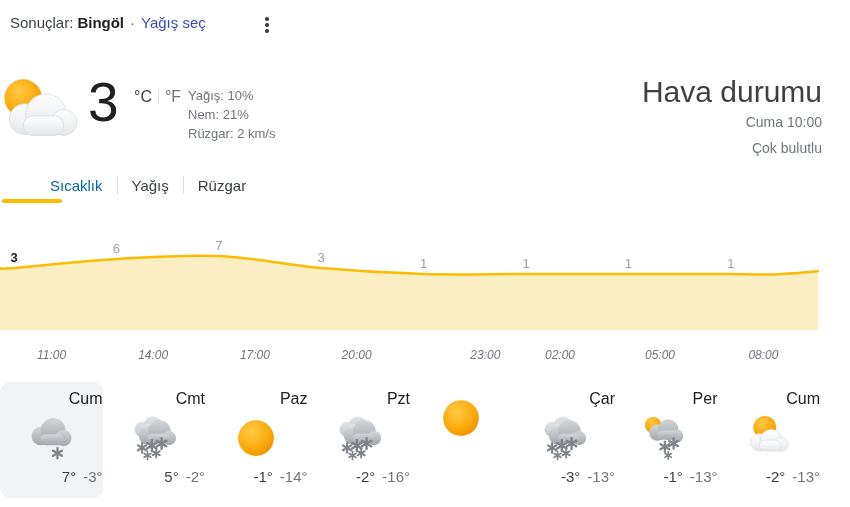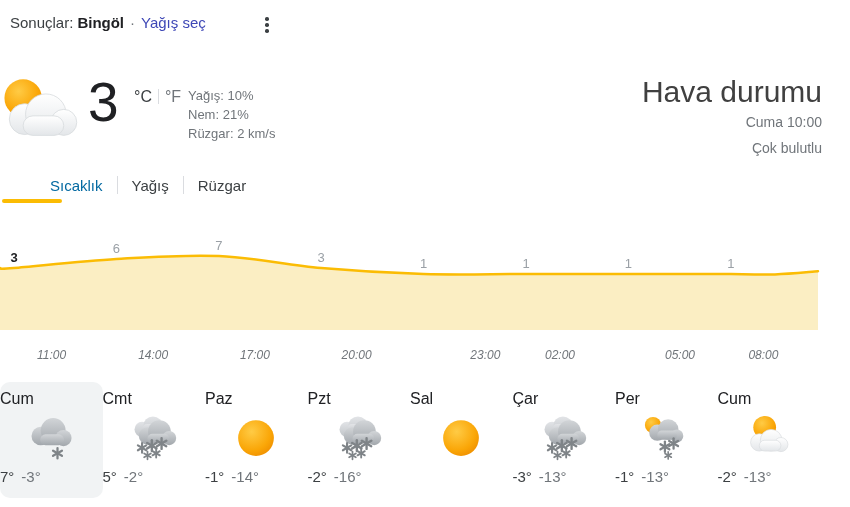--- a/index.html
+++ b/index.html
@@ -34,21 +34,21 @@
   
   .chart-wrap{position:absolute;left:0;top:225px;width:820px;height:105px;}
   .chart-wrap svg{display:block;width:820px;height:105px;}
   .chart-labels{position:absolute;left:0;top:0;width:820px;height:105px;pointer-events:none;}
   .chart-label{position:absolute;transform:translateX(-50%);font-size:13px;color:#9aa0a6;}
   .chart-label.current{color:#202124;font-weight:bold;}
   .time-row{position:absolute;left:0;top:348px;width:820px;height:16px;}
   .time-label{position:absolute;transform:translateX(-50%);font-size:12px;color:#70757a;white-space:nowrap;font-style:italic;}
   
   .days{position:absolute;left:0;top:382px;width:820px;height:116px;display:flex;}
-  .day-card{flex:1 1 0;text-align:left;padding-top:7px;cursor:pointer;border-radius:10px;}
+  .day-card{flex:1 1 0;text-align:right;padding-top:7px;cursor:pointer;border-radius:10px;}
   .day-card.selected{background:#f1f3f4;}
   .day-label{font-size:16px;line-height:20px;color:#202124;}
   .day-icon{width:52px;height:52px;margin:2px auto 0;}
   .day-icon svg{width:52px;height:52px;display:block;}
   .day-temps{margin-top:5px;font-size:15px;white-space:nowrap;}
   .day-temps .hi{color:#3c4043;}
   .day-temps .lo{color:#70757a;margin-left:7px;}
   .defs-svg{position:absolute;width:0;height:0;}
 </style>
 </head>
@@ -144,21 +144,21 @@
         <span class="chart-label" style="left: 730.8px; top: 31px;">1</span>
       </div>
   </div>
   <div class="time-row" id="time-row">
       <span class="time-label" style="left: 51.5px;">11:00</span>
       <span class="time-label" style="left: 153.2px;">14:00</span>
       <span class="time-label" style="left: 254.9px;">17:00</span>
       <span class="time-label" style="left: 356.6px;">20:00</span>
       <span class="time-label" style="left: 458.3px; margin-left: 27px;">23:00</span>
       <span class="time-label" style="left: 560px;">02:00</span>
-      <span class="time-label" style="left: 680px;">05:00</span>
+      <span class="time-label" style="left: 660px;">05:00</span>
       <span class="time-label" style="left: 763.4px;">08:00</span>
     </div>
 
   <div class="days">
     <div class="day-card selected">
       <div class="day-label">Cum</div>
       <div class="day-icon">
           <svg viewBox="0 0 48 48">
     <g fill="url(#g-cloud-gray)" transform="translate(0,-2)">
       <circle cx="14.5" cy="25" r="8.5"></circle>
@@ -222,21 +222,20 @@
     <use href="#flake" transform="translate(13,34) scale(0.9)"></use>
     <use href="#flake" transform="translate(22,32)"></use>
     <use href="#flake" transform="translate(31,30)"></use>
     <use href="#flake" transform="translate(18,41) scale(0.72)"></use>
     <use href="#flake" transform="translate(26,39) scale(0.78)"></use>
   </svg>
         </div>
       <div class="day-temps"><span class="hi">-2°</span><span class="lo">-16°</span></div>
     </div>
     <div class="day-card">
-      <div class="day-label">Sal</div>
       <div class="day-icon">
           <svg viewBox="0 0 48 48">
     <circle cx="24" cy="25" r="16.5" fill="url(#g-sun)"></circle>
   </svg>
         </div>
     </div>
     <div class="day-card">
       <div class="day-label">Çar</div>
       <div class="day-icon">
           <svg viewBox="0 0 48 48">

